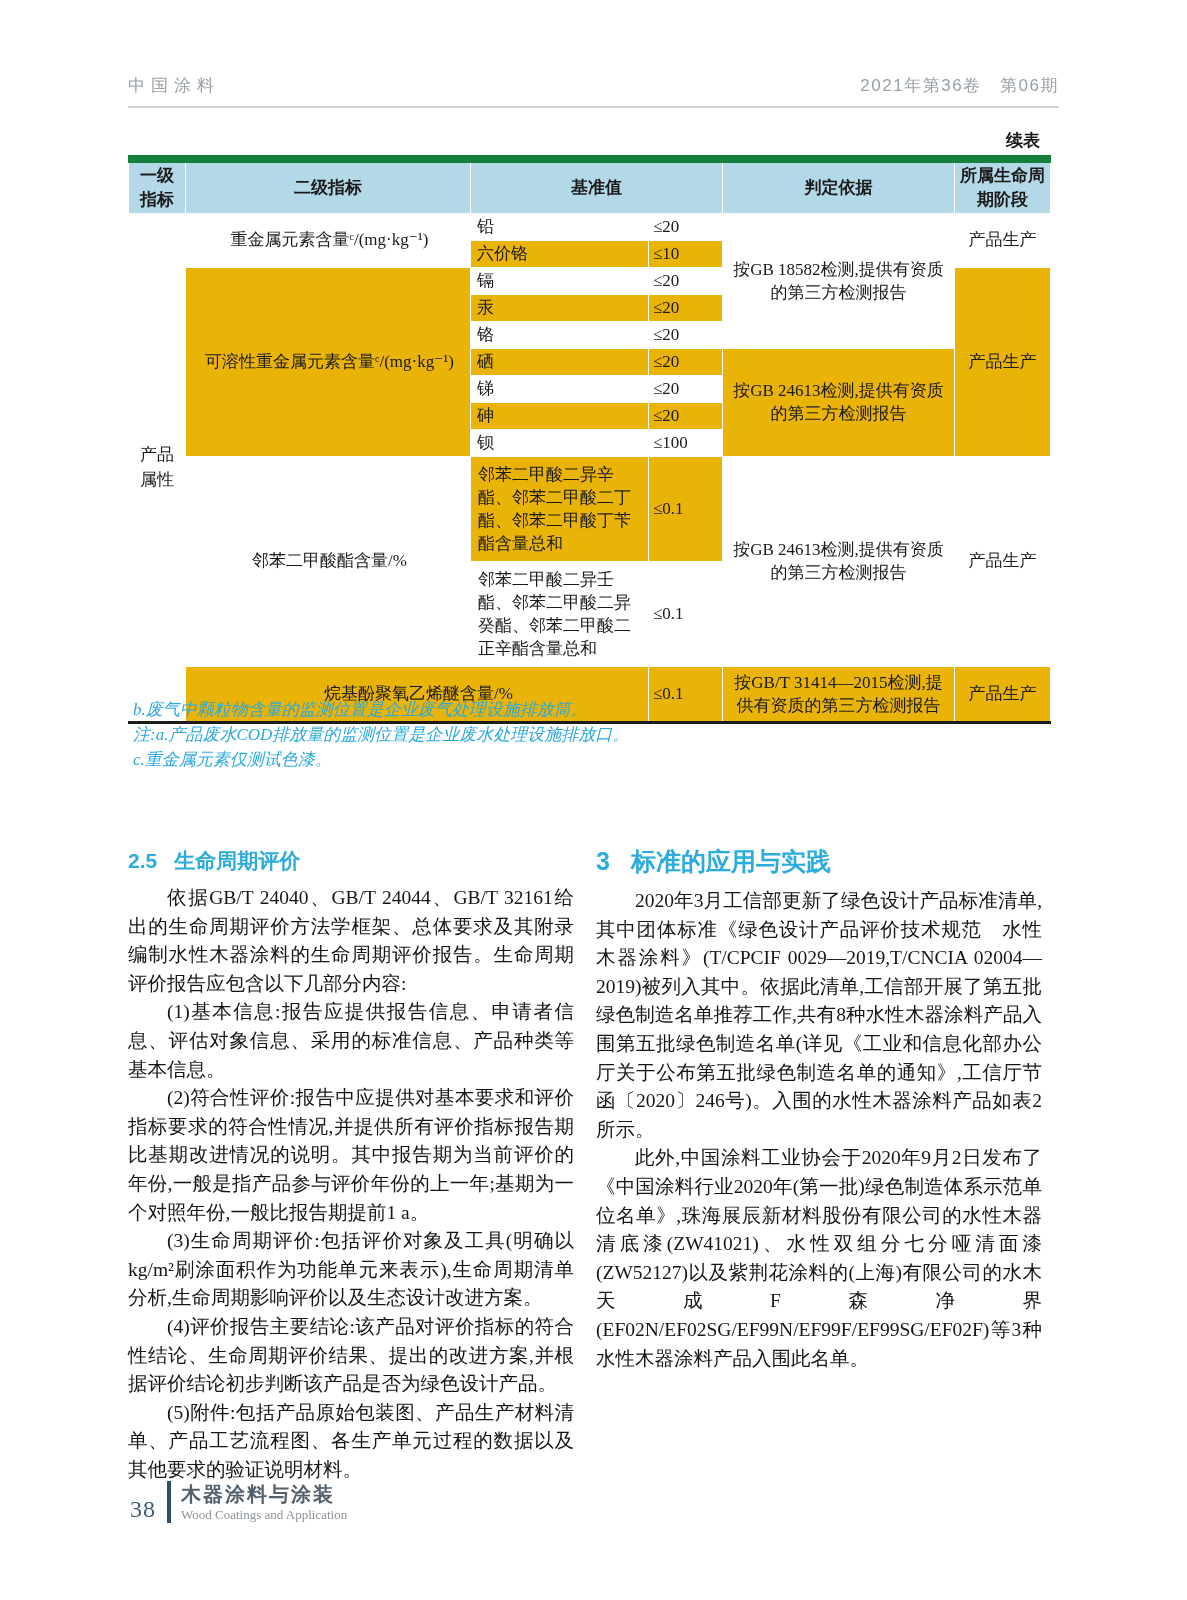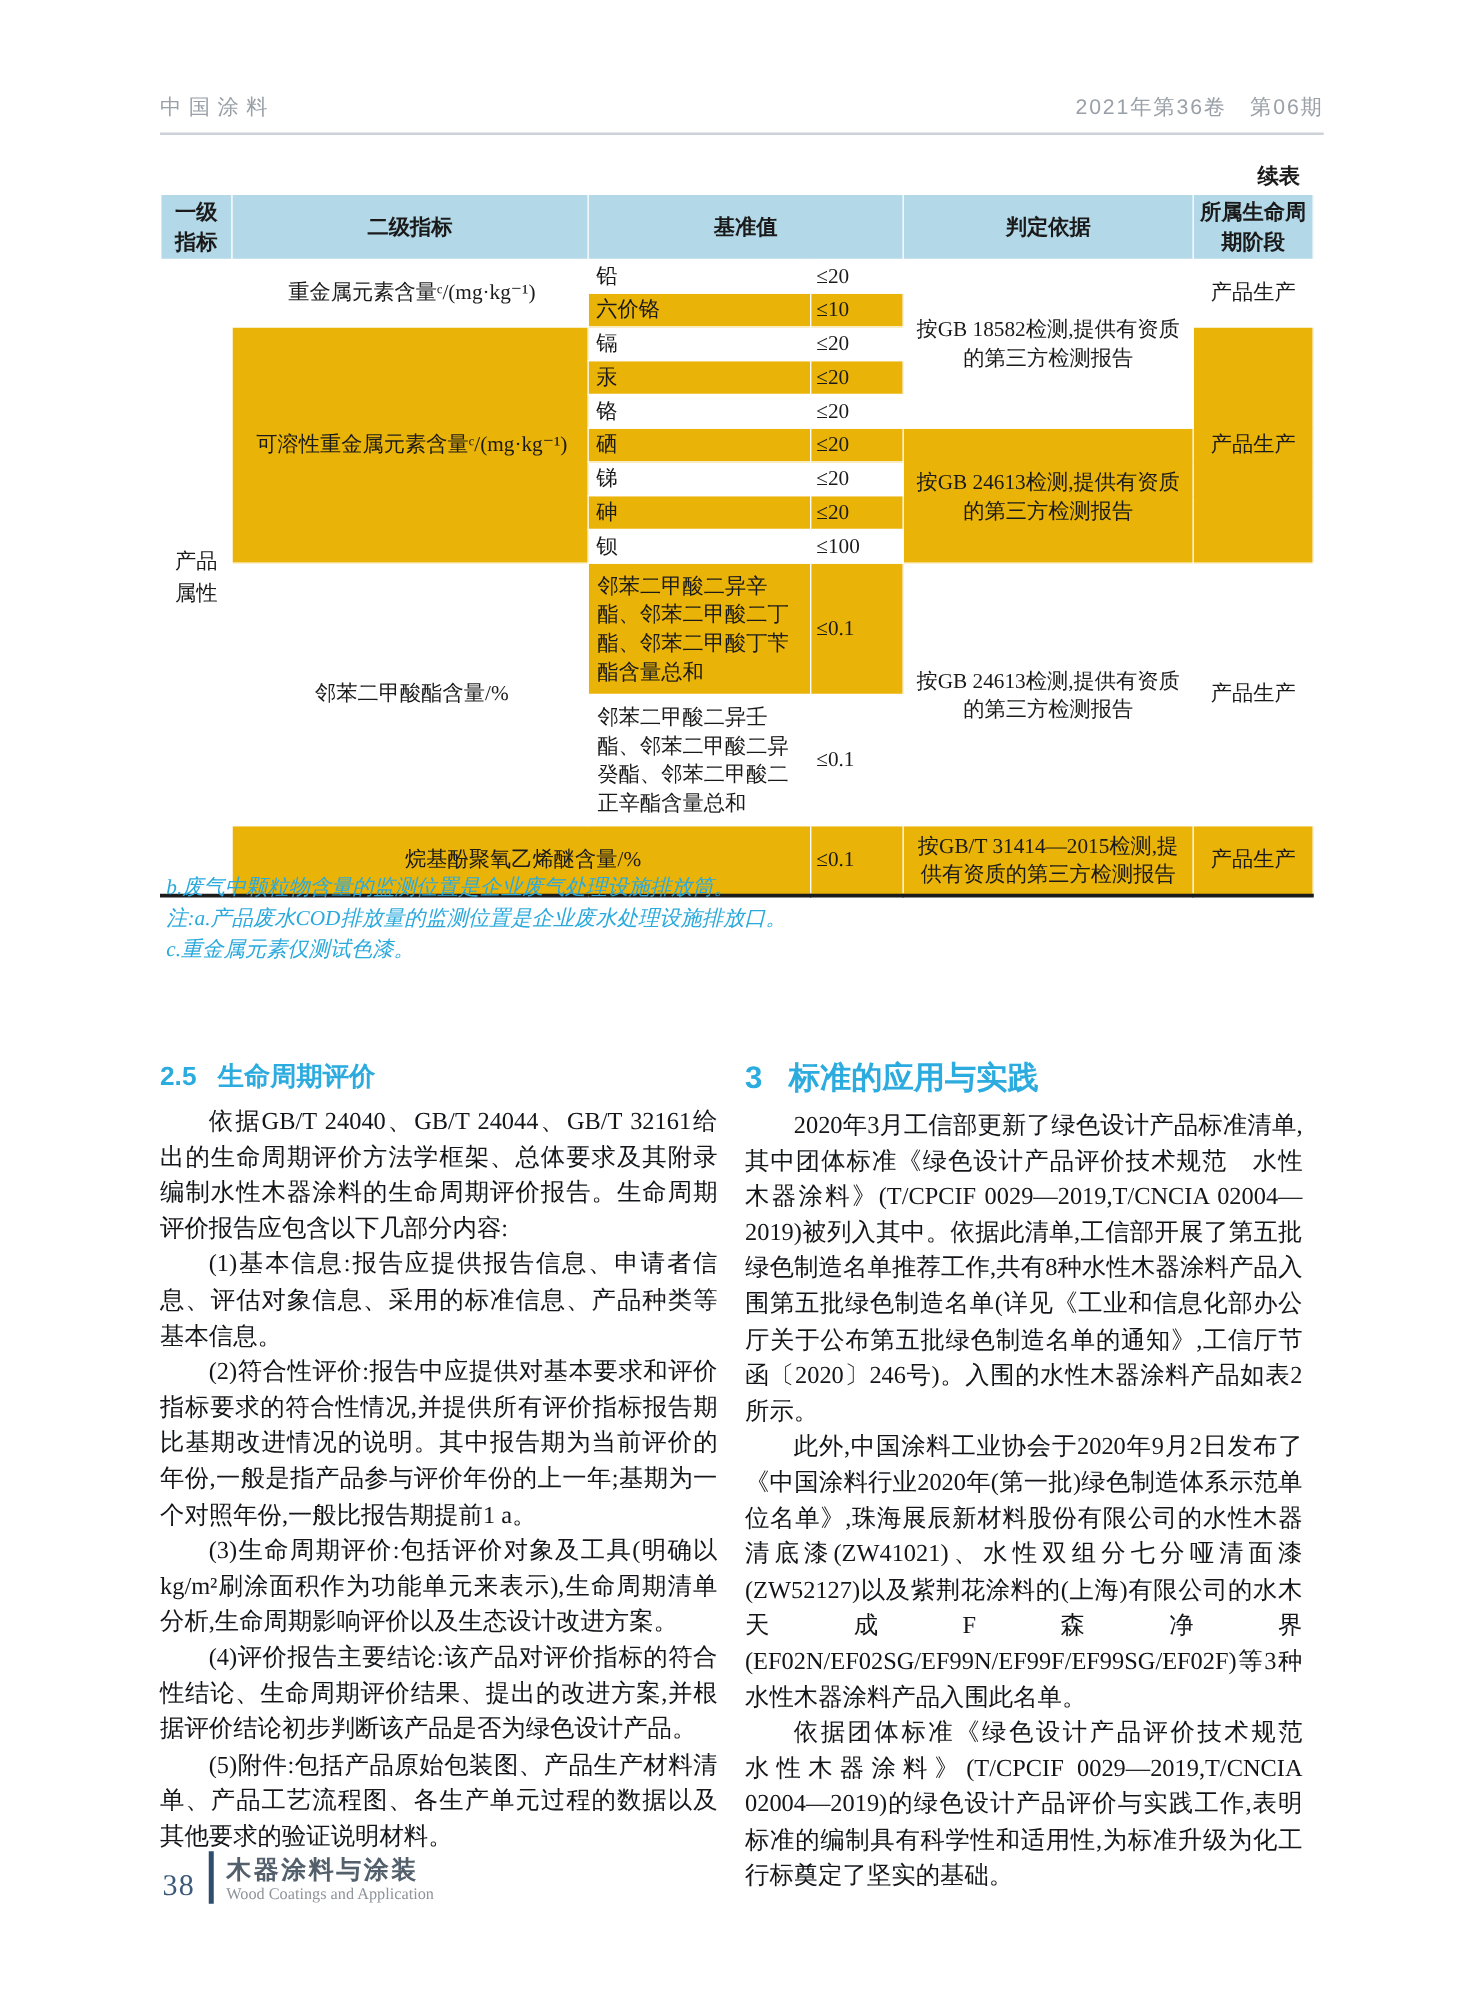--- a/index.html
+++ b/index.html
@@ -21,21 +21,21 @@
   .issue-info  { letter-spacing:1.5px; }
 
   
   .cont-label {
     position:absolute; left:128px; top:129px; width:912px; text-align:right;
     font-weight:bold; font-size:17px; color:#1a1a1a;
   }
   table.criteria {
     position:absolute; left:128px; top:155px; width:922px;
     border-collapse:collapse; table-layout:fixed;
-    border-top:1px solid #15803d; border-bottom:3px solid #1c1c1c;
+    border-top:8px solid #15803d; border-bottom:3px solid #1c1c1c;
     font-size:17px; line-height:1.3; color:#1a1a1a;
   }
   .criteria th, .criteria td { border:1px solid #ffffff; padding:1px 4px; vertical-align:middle; }
   .criteria thead th {
     background:#b3d8e7; font-weight:bold; height:52px; text-align:center; line-height:1.4;
   }
   .b { background:#eab308; }
   tr.r { height:27px; }
   tr.last { height:47px; }
   td.cat   { text-align:center; line-height:1.5; }
@@ -67,21 +67,21 @@
     margin:0; font-size:19.5px; line-height:28.6px;
     text-align:justify; text-indent:2em; color:#141518;
     font-family:"Liberation Serif","DejaVu Serif",serif;
   }
 
   
   .page-footer { position:absolute; left:130px; top:1481px; display:flex; align-items:flex-end; }
   .page-num { font-size:24px; color:#3d5a7a; margin-right:11px; letter-spacing:1px; }
   .footer-bar { width:4px; height:42px; background:#2f4e6e; margin-right:10px; }
   .footer-cn {
-    font-family:Liberation Serif, serif; font-weight:bold;
+    font-family:Liberation Mono, monospace; font-weight:bold;
     font-size:20px; color:#53606b; letter-spacing:2px; line-height:22px;
   }
   .footer-en { font-size:13px; color:#8d9399; line-height:16px; }
 </style>
 </head>
 <body>
 
 <div class="page">
 
   <div class="page-header">
@@ -194,21 +194,20 @@
       <p class="body">(5)附件:包括产品原始包装图、产品生产材料清单、产品工艺流程图、各生产单元过程的数据以及其他要求的验证说明材料。</p>
     </div>
 
     <div class="col">
       <h2 class="h-main">
         <span>3</span>
         <span>标准的应用与实践</span>
       </h2>
       <p class="body">2020年3月工信部更新了绿色设计产品标准清单,其中团体标准《绿色设计产品评价技术规范　水性木器涂料》(T/CPCIF 0029—2019,T/CNCIA 02004—2019)被列入其中。依据此清单,工信部开展了第五批绿色制造名单推荐工作,共有8种水性木器涂料产品入围第五批绿色制造名单(详见《工业和信息化部办公厅关于公布第五批绿色制造名单的通知》,工信厅节函〔2020〕246号)。入围的水性木器涂料产品如表2所示。</p>
       <p class="body">此外,中国涂料工业协会于2020年9月2日发布了《中国涂料行业2020年(第一批)绿色制造体系示范单位名单》,珠海展辰新材料股份有限公司的水性木器清底漆(ZW41021)、水性双组分七分哑清面漆(ZW52127)以及紫荆花涂料的(上海)有限公司的水木天成F森净界(EF02N/EF02SG/EF99N/EF99F/EF99SG/EF02F)等3种水性木器涂料产品入围此名单。</p>
-      <p class="body">依据团体标准《绿色设计产品评价技术规范　水性木器涂料》(T/CPCIF 0029—2019,T/CNCIA 02004—2019)的绿色设计产品评价与实践工作,表明标准的编制具有科学性和适用性,为标准升级为化工行标奠定了坚实的基础。</p>
     </div>
 
   </div>
 
   <div class="page-footer">
     <span class="page-num">38</span>
     <span class="footer-bar"></span>
     <span>
       <div class="footer-cn">木器涂料与涂装</div>
       <div class="footer-en">Wood Coatings and Application</div>

